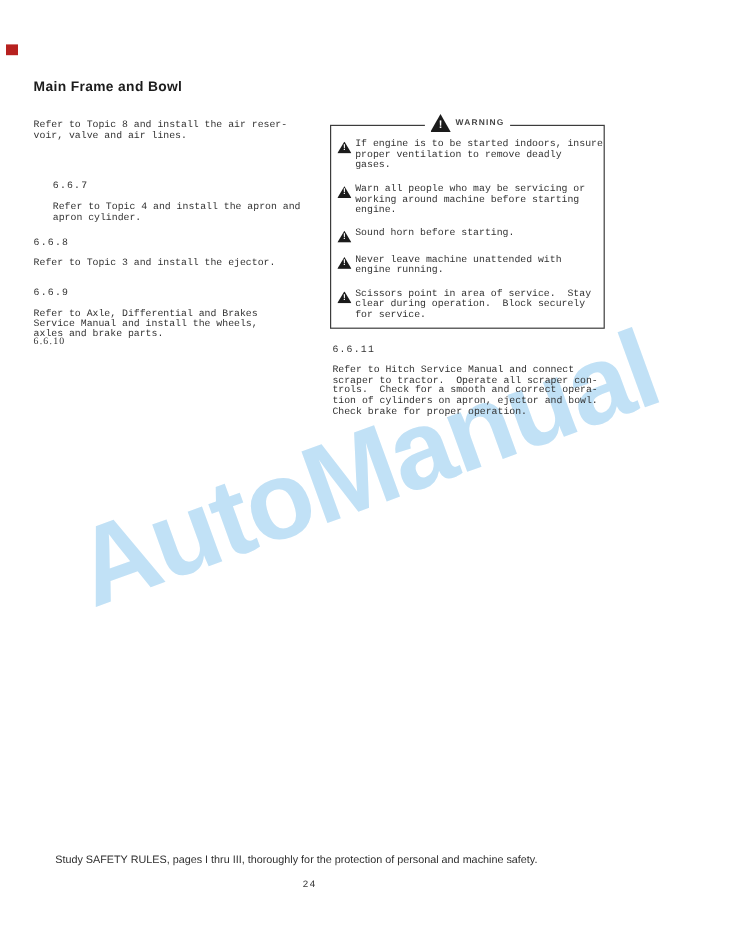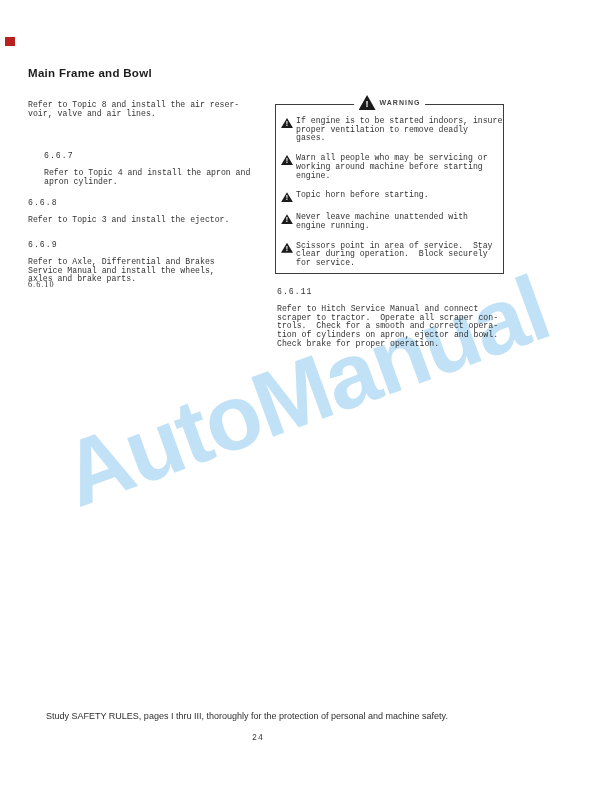--- a/index.html
+++ b/index.html
@@ -138,21 +138,21 @@
           </span>
           <span class="warn-item-text">Warn all people who may be servicing or
 working around machine before starting
 engine.</span>
         </div>
 
         <div class="warn-item">
           <span class="tri tri-small">
             <span class="bang">!</span>
           </span>
-          <span class="warn-item-text">Topic horn before starting.</span>
+          <span class="warn-item-text">Sound horn before starting.</span>
         </div>
 
         <div class="warn-item">
           <span class="tri tri-small">
             <span class="bang">!</span>
           </span>
           <span class="warn-item-text">Never leave machine unattended with
 engine running.</span>
         </div>
 

